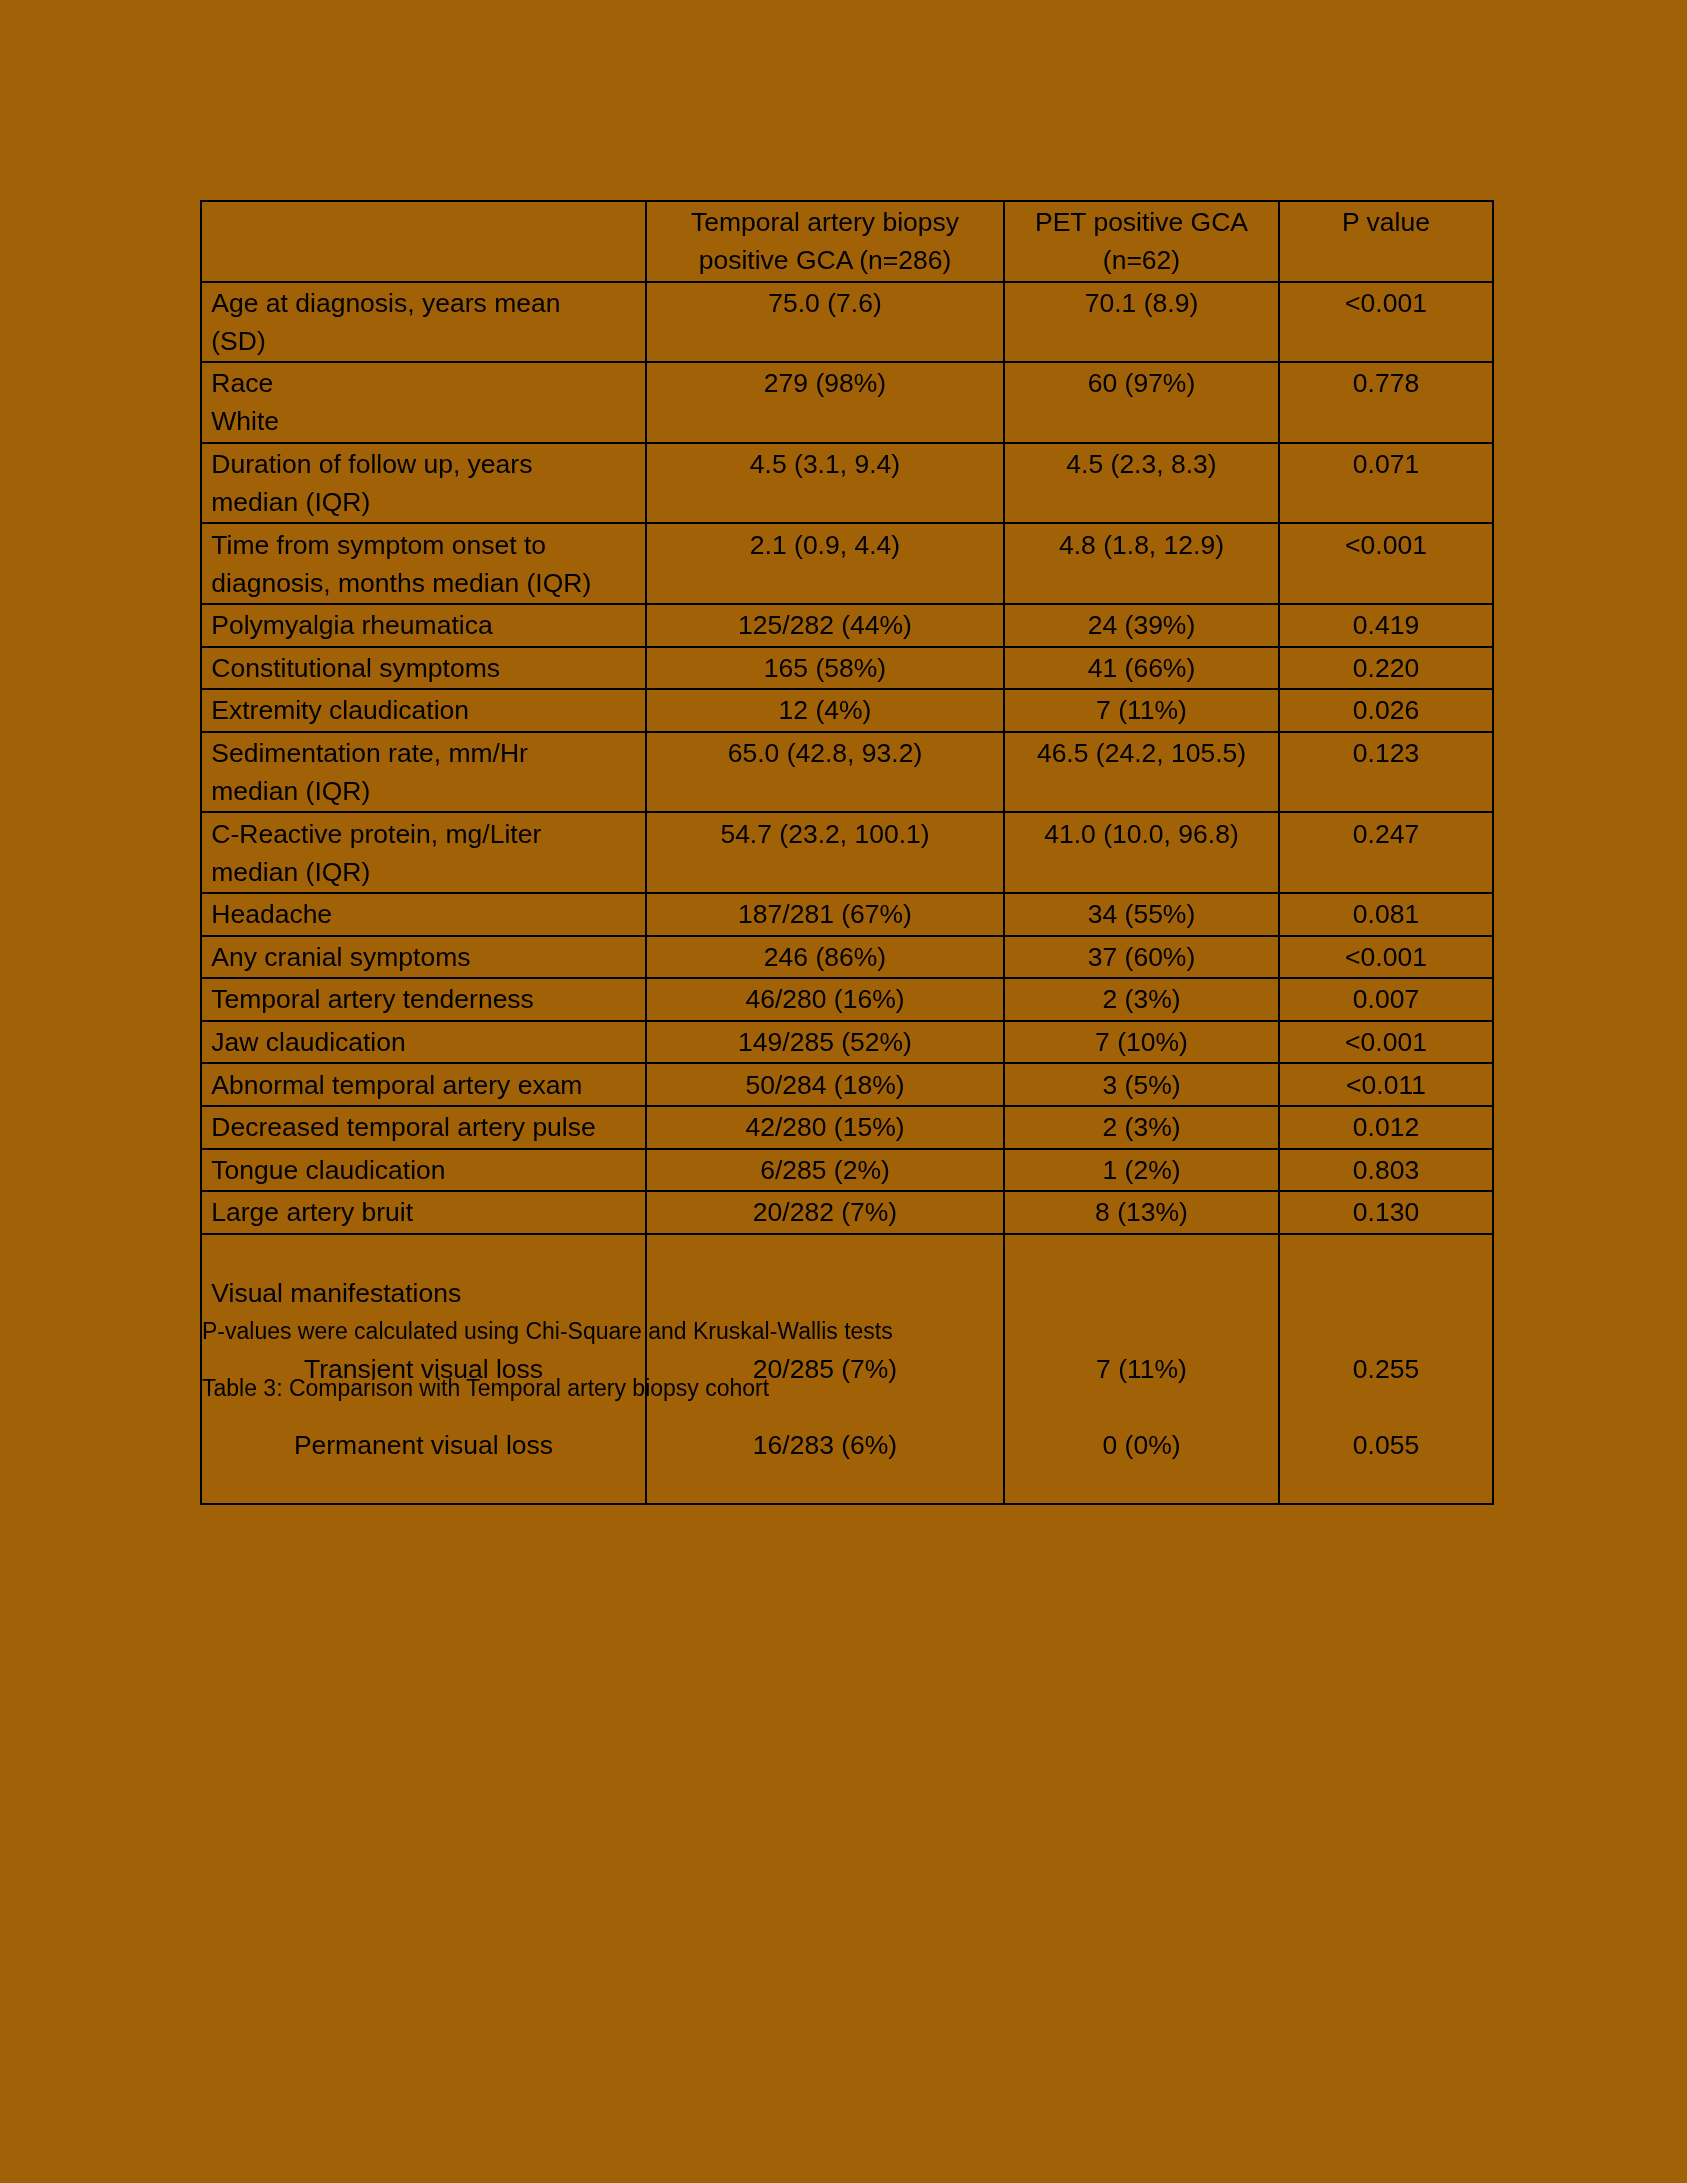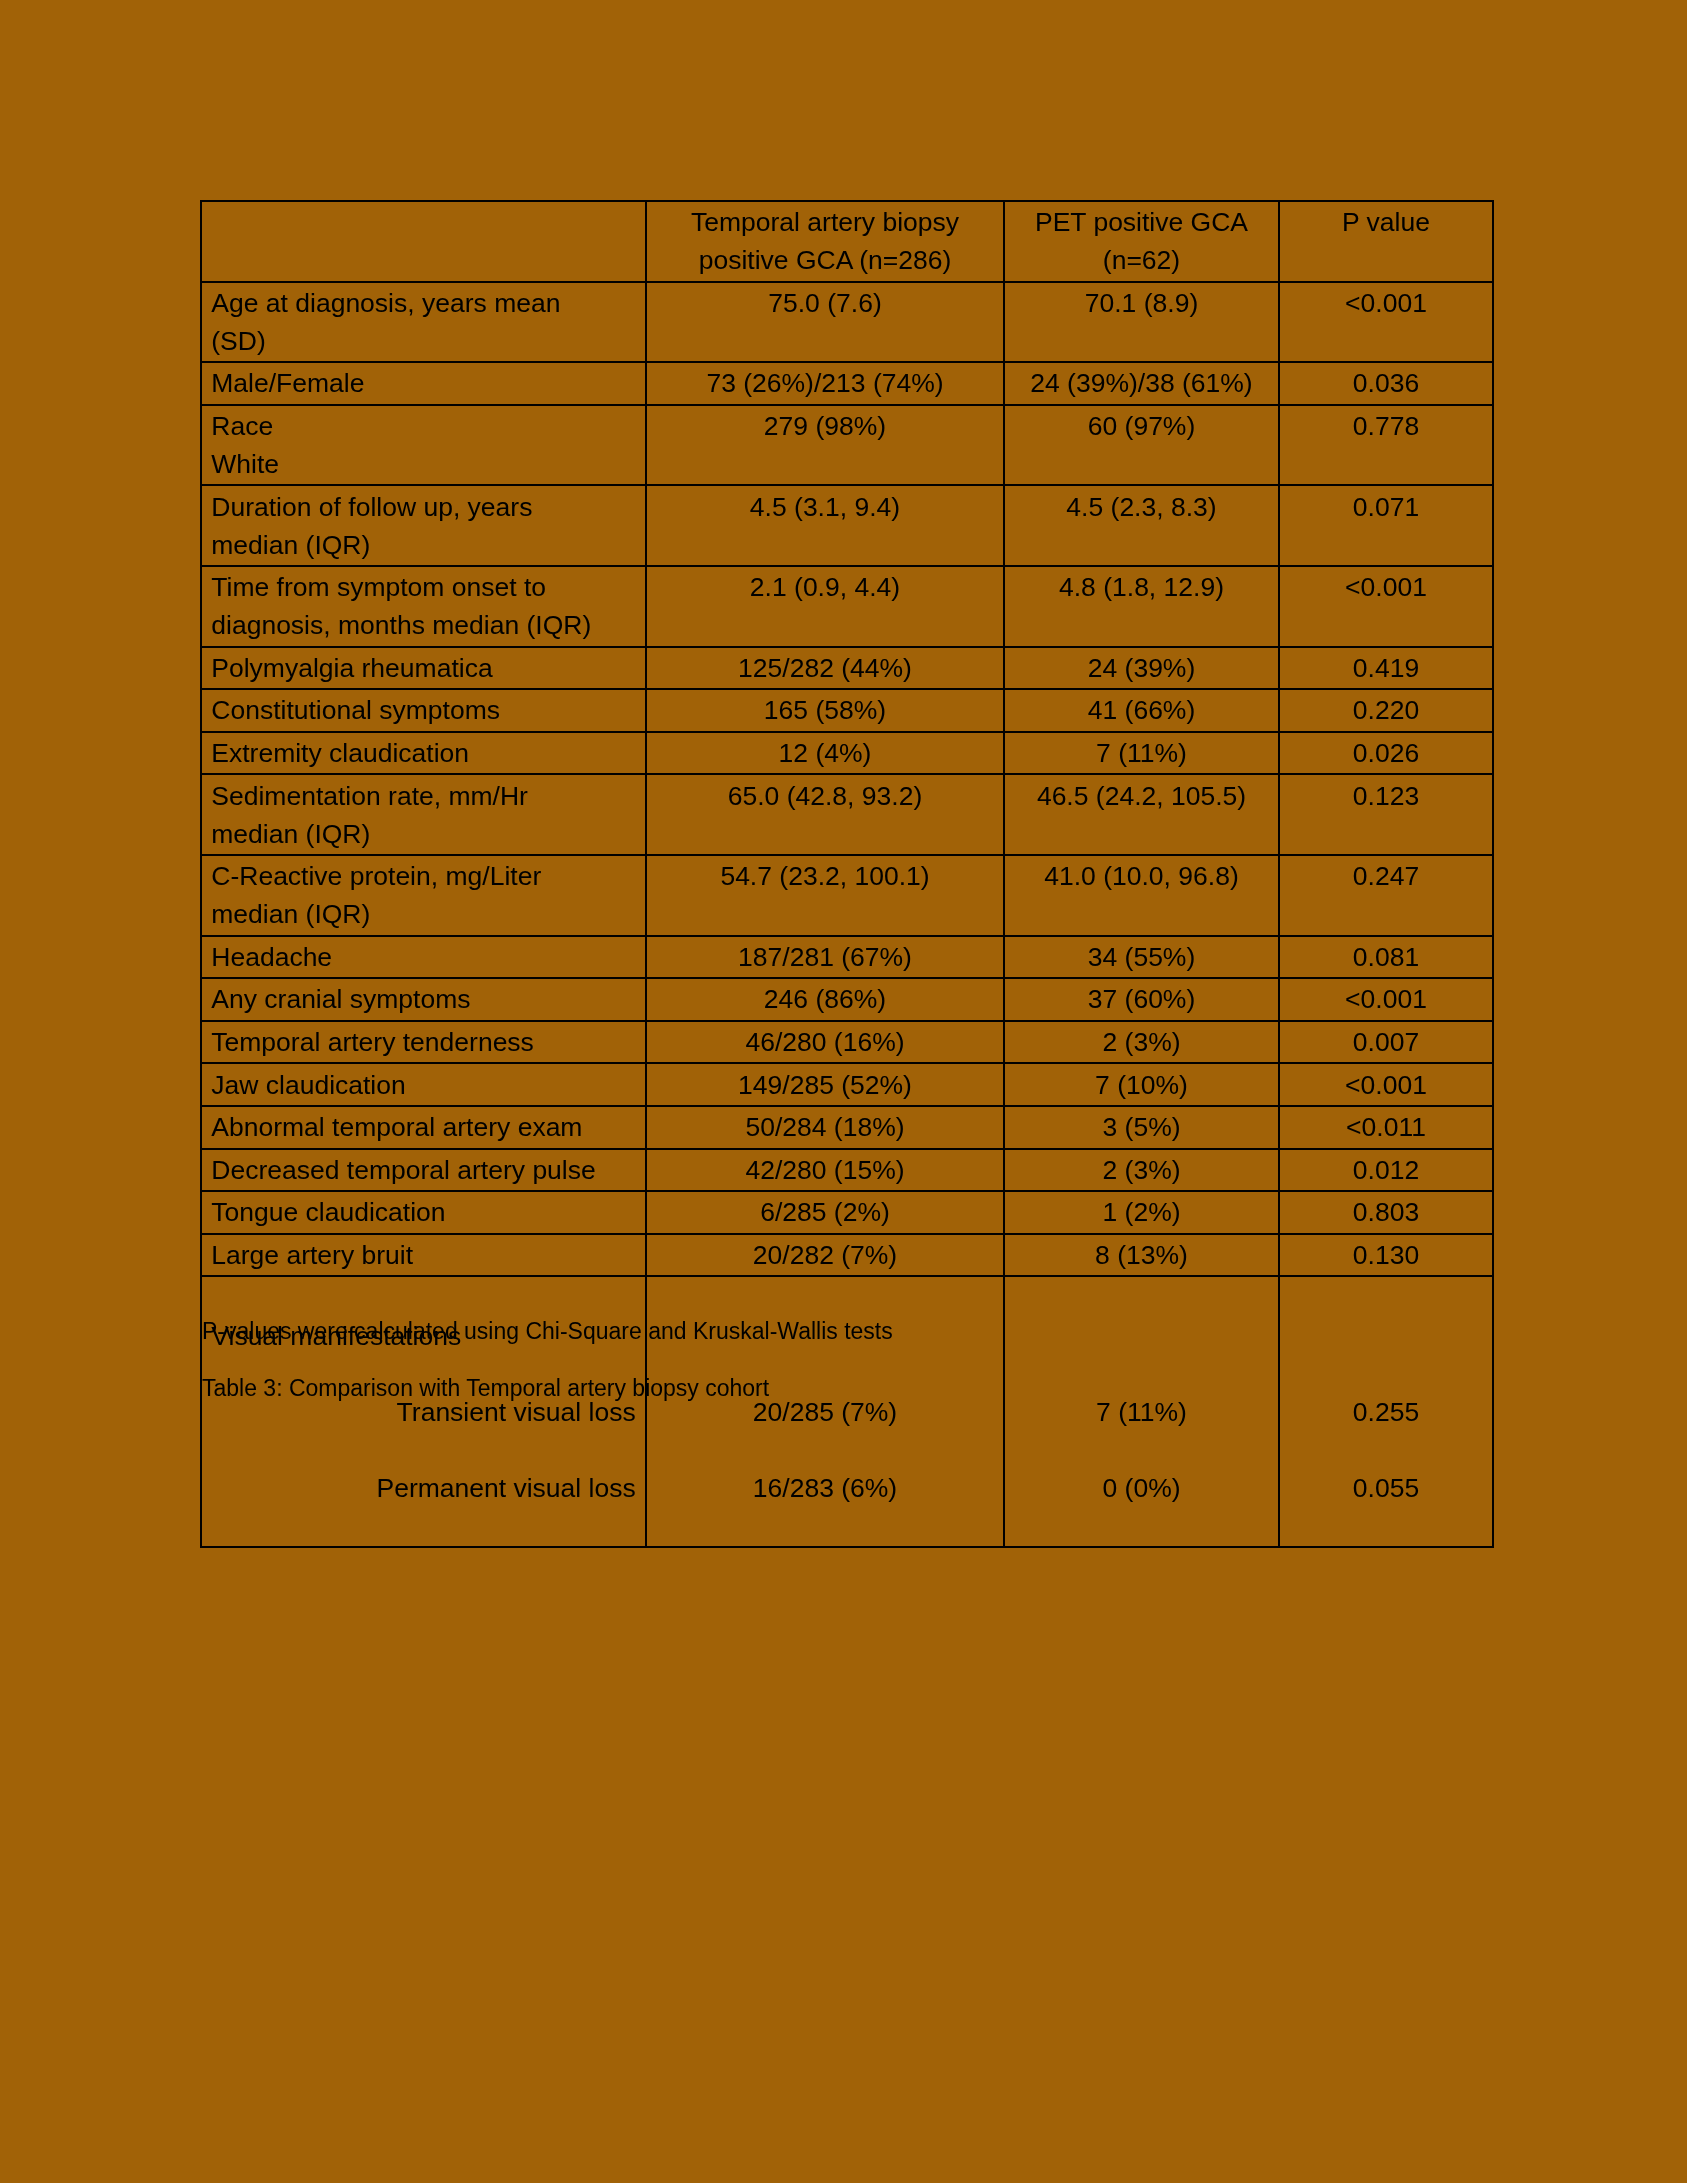--- a/index.html
+++ b/index.html
@@ -37,21 +37,21 @@
     overflow: hidden;
   }
   tr.h1 { height: 38px; }
   tr.h2 { height: 75px; }
   tr.h3 { height: 116px; border-radius: 31px; }
   .c-label { text-align: left; }
   .c-val   { text-align: center; }
   .c-p     { text-align: center; }
   .bold    { font-weight: bold; }
   .vm-title { text-align: left; }
-  .vm-sub   { text-align: right; }
+  .vm-sub   { text-align: center; }
   .blank-line { height: 38px; }
   .footer {
     position: absolute;
     left: 202px;
     top: 1312px;
     font-size: 23px;
     line-height: 38px;
     text-align: left;
   }
   .footer .caption { margin-top: 19px; }
@@ -79,26 +79,20 @@
       </tr>
     </thead>
     <tbody id="rows-body">
         <tr class="h2">
           <td class="c-label">Age at diagnosis, years mean
 (SD)</td>
           <td class="c-val">75.0 (7.6)</td>
           <td class="c-val">70.1 (8.9)</td>
           <td class="c-p bold">&lt;0.001</td>
         </tr>
-        <tr class="h1">
-          <td class="c-label">Male/Female</td>
-          <td class="c-val">73 (26%)/213 (74%)</td>
-          <td class="c-val">24 (39%)/38 (61%)</td>
-          <td class="c-p bold">0.036</td>
-        </tr>
         <tr class="h2">
           <td class="c-label">Race
 White</td>
           <td class="c-val">279 (98%)</td>
           <td class="c-val">60 (97%)</td>
           <td class="c-p">0.778</td>
         </tr>
         <tr class="h2">
           <td class="c-label">Duration of follow up, years
 median (IQR)</td>

